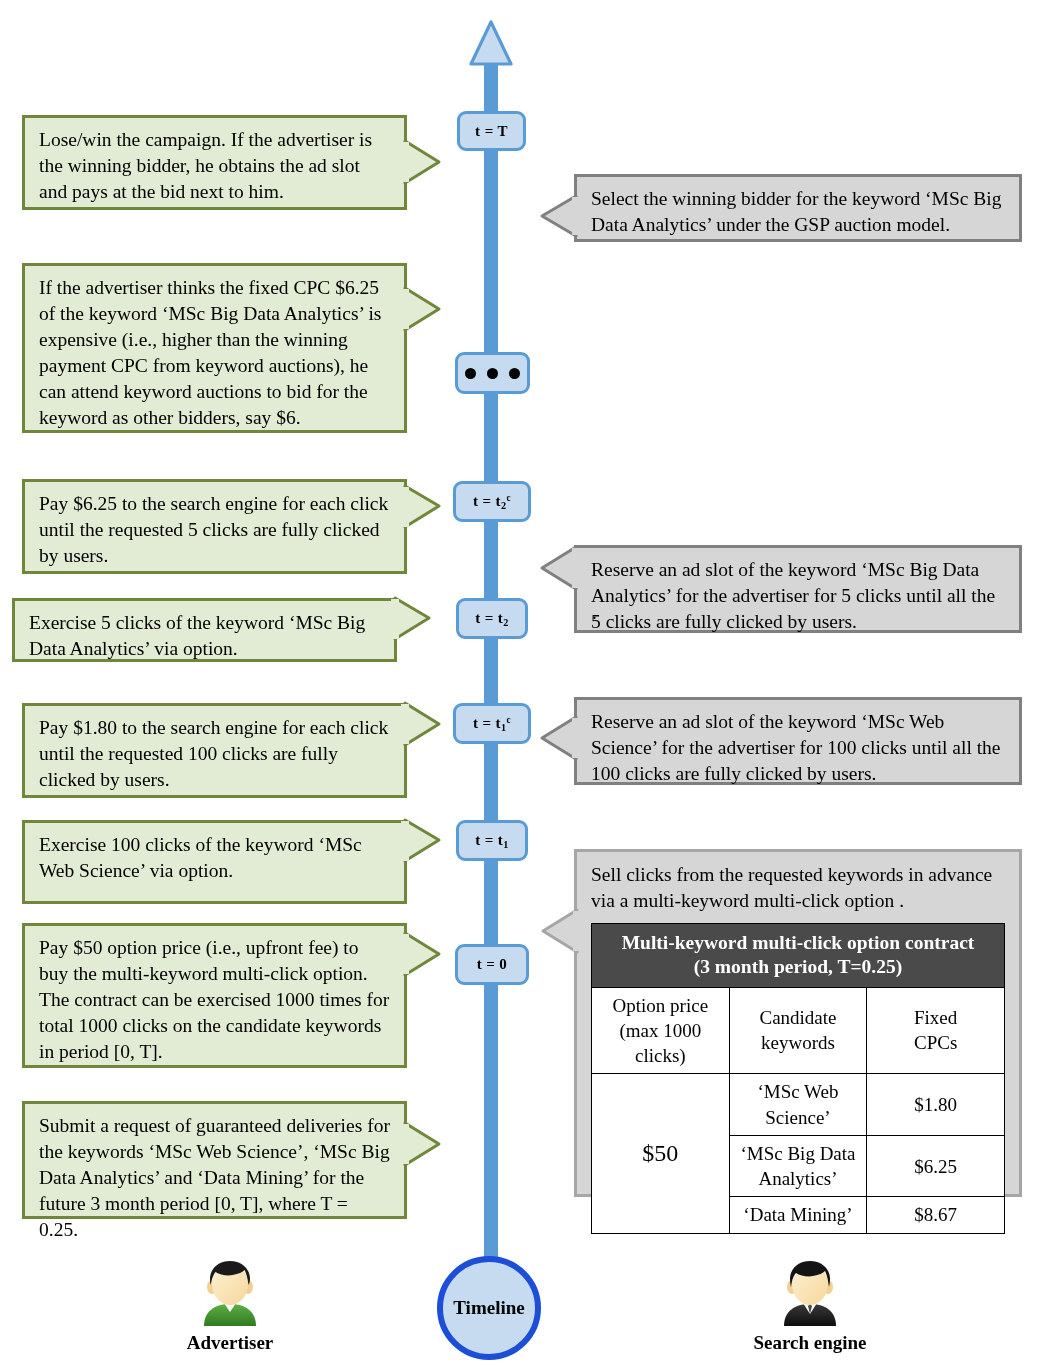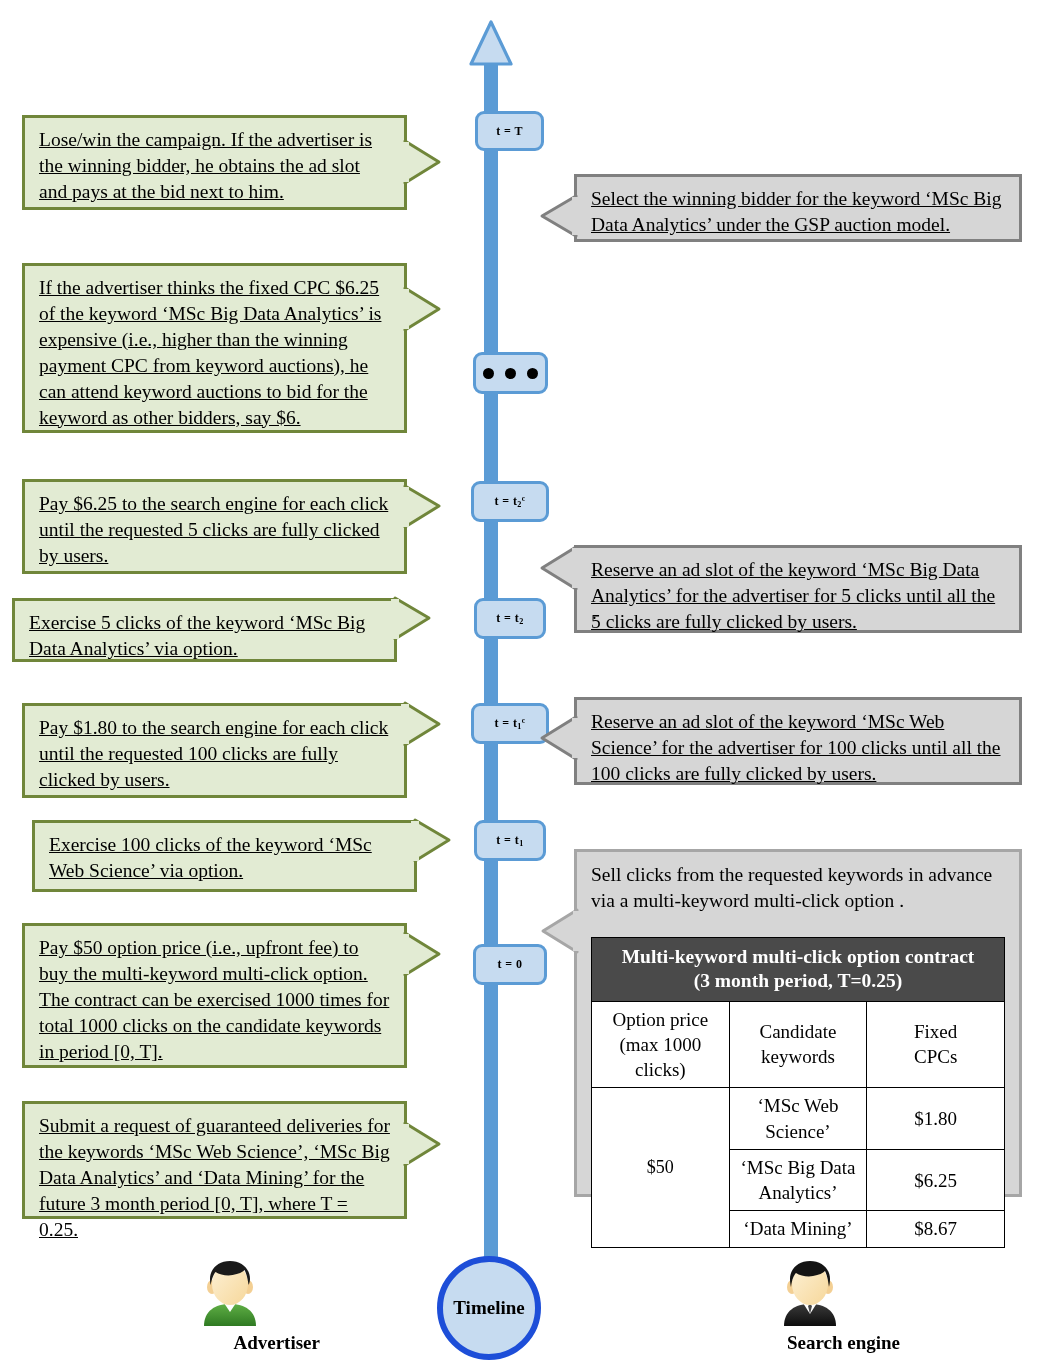--- a/index.html
+++ b/index.html
@@ -55,24 +55,23 @@
   .node {
     position: absolute;
     background: #c6dbf0;
     border: 3px solid #5b9bd5;
     border-radius: 9px;
     box-sizing: border-box;
     display: flex;
     align-items: center;
     justify-content: center;
     font-weight: bold;
-    font-size: 12px;
+    font-size: 15px;
     letter-spacing: 0.4px;
     white-space: nowrap;
-    margin-left: 18px;
   }
   .node sub { font-size: 0.68em; vertical-align: -0.25em; }
   .node sup { font-size: 0.62em; vertical-align: 0.55em; }
 
   .node .dots {
     display: flex;
     gap: 11px;
     align-items: center;
   }
   .node .dots i {
@@ -88,21 +87,20 @@
     position: absolute;
     box-sizing: border-box;
     font-size: 19.5px;
     line-height: 1.33;
   }
   .callout .body {
     position: absolute;
     inset: 0;
     box-sizing: border-box;
     padding: 9px 14px 0 14px;
-    text-decoration: underline;
   }
   .callout.left .body {
     background: #e2ebd3;
     border: 3px solid #70863a;
   }
   .callout.right .body {
     background: #d6d6d6;
     border: 3px solid #808080;
   }
   
@@ -117,21 +115,21 @@
   
   .table-panel {
     position: absolute;
     background: #d6d6d6;
     border: 3px solid #a6a6a6;
     box-sizing: border-box;
     padding: 10px 14px 14px 14px;
     font-size: 19.5px;
     line-height: 1.33;
   }
-  .table-panel .intro { margin: 0 0 23px 0; }
+  .table-panel .intro { margin: 0 0 9px 0; }
   table.contract {
     border-collapse: collapse;
     width: 100%;
     background: #ffffff;
     table-layout: fixed;
   }
   table.contract th, table.contract td {
     border: 1.6px solid #000;
     text-align: center;
     vertical-align: middle;
@@ -140,26 +138,26 @@
     font-weight: normal;
   }
   table.contract th.title {
     background: #4a4a4a;
     color: #ffffff;
     font-weight: bold;
     font-size: 19.5px;
     padding: 7px 12px;
     line-height: 1.25;
   }
-  table.contract td.price { font-size: 18px; }
+  table.contract td.price { font-size: 24px; }
 
   
   .actor {
     position: absolute;
-    text-align: right;
+    text-align: center;
     width: 180px;
   }
   .actor .label {
     font-weight: bold;
     font-size: 19px;
     margin-top: 4px;
   }
   .avatar { margin: 0 auto; display: block; }
 
   .stray-dot {
@@ -247,21 +245,21 @@
   </div>
 
   <div class="callout left" style="left:22px; top:703px; width:385px; height:95px;">
     <div class="body">Pay $1.80 to the search engine for each click until the requested 100 clicks are fully clicked by users.</div>
     <svg class="tail" width="36" height="95" viewBox="0 0 36 95">
       <polygon points="0,0 34,21 0,42" fill="#e2ebd3" stroke="#70863a" stroke-width="3" stroke-linejoin="round"></polygon>
       <rect x="-4" y="1" width="8" height="40" fill="#e2ebd3"></rect>
     </svg>
   </div>
 
-  <div class="callout left" style="left:32px; top:820px; width:385px; height:72px;">
+  <div class="callout left" style="left:22px; top:820px; width:385px; height:84px;">
     <div class="body">Exercise 100 clicks of the keyword ‘MSc Web Science’ via option.</div>
     <svg class="tail" width="36" height="72" viewBox="0 0 36 72">
       <polygon points="0,0 34,20 0,41" fill="#e2ebd3" stroke="#70863a" stroke-width="3" stroke-linejoin="round"></polygon>
       <rect x="-4" y="1" width="8" height="40" fill="#e2ebd3"></rect>
     </svg>
   </div>
 
   <div class="callout left" style="left:22px; top:923px; width:385px; height:145px;">
     <div class="body">Pay $50 option price (i.e., upfront fee) to buy the multi-keyword multi-click option. The contract can be exercised 1000 times for total 1000 clicks on the candidate keywords in period [0, T].</div>
     <svg class="tail" width="36" height="145" viewBox="0 0 36 145">

